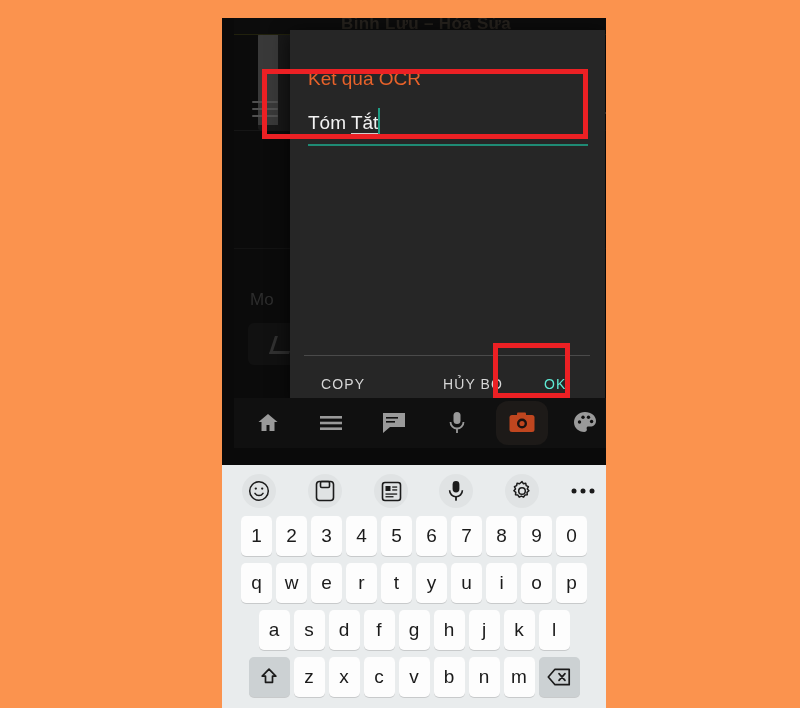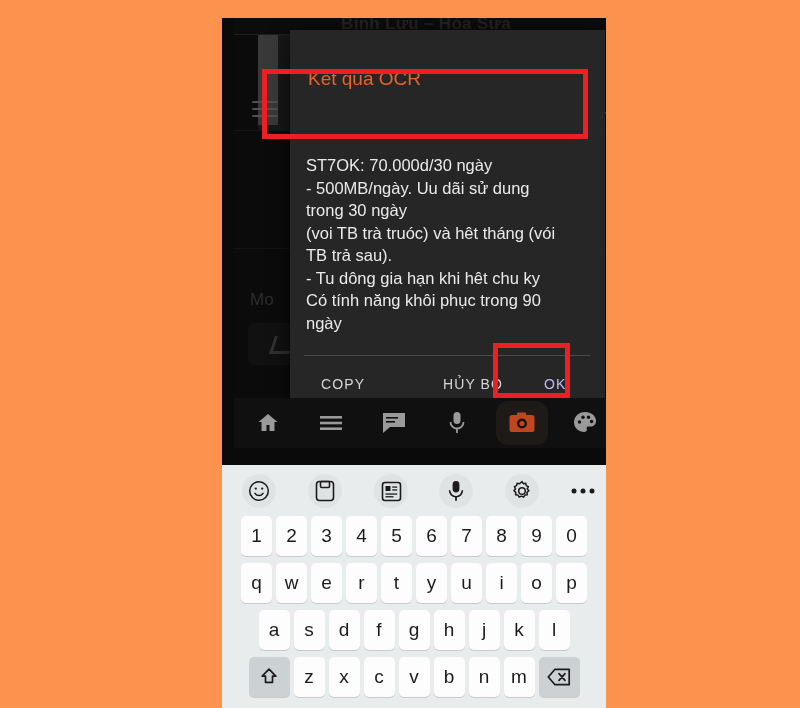--- a/index.html
+++ b/index.html
@@ -105,21 +105,21 @@
   .dlg-actions{
     position:absolute;left:0;top:330px;width:315px;height:45px;
   }
   .btn{
     position:absolute;top:12px;font-size:14px;letter-spacing:1.1px;
     color:#d6d6d6;font-weight:500;background:none;border:none;
     font-family:Liberation Sans, sans-serif;cursor:pointer;padding:4px 6px;
   }
   .btn-copy{left:25px;}
   .btn-cancel{left:147px;}
-  .btn-ok{left:248px;color:#c4b5fd;}
+  .btn-ok{left:248px;color:#5eead4;}
 
   
   .redbox{position:absolute;border:5px solid #ec2024;pointer-events:none;}
   .redbox-input{left:262px;top:69px;width:316px;height:60px;}
   .redbox-ok{left:493px;top:343px;width:67px;height:45px;}
 
   
   .kb{
     position:absolute;left:0;top:430px;width:384px;height:260px;
     background:#e9eced;
@@ -174,29 +174,28 @@
       <div class="bg-tile"></div>
       <div class="bg-arrow">➝</div>
       <div class="bg-more">nore</div>
       <div class="bg-back">back</div>
 
       <div class="scrim"></div>
 
       <div class="dialog">
         <div class="dlg-title">Kết quả OCR</div>
 
-
-        <div class="dlg-body">ST7OK: 70.000d/30 ngày
-- 500MB/ngày. Uu dãi sử dung
-trong 30 ngày
-(voi TB trà truóc) và hêt tháng (vói
-TB trả sau).
-- Tu dông gia hạn khi hêt chu ky
-Có tính năng khôi phục trong 90
-ngày</div>
+        <div class="dlg-input-wrap">
+          <div class="dlg-input-text">
+            <span>Tóm </span><span class="misspell">Tắt</span>
+          </div>
+          <div class="caret"></div>
+          <div class="dlg-underline"></div>
+        </div>
+
 
         <div class="dlg-sep"></div>
         <div class="dlg-actions">
           <button class="btn btn-copy">COPY</button>
           <button class="btn btn-cancel">HỦY BỎ</button>
           <button class="btn btn-ok">OK</button>
         </div>
       </div>
 
       <div style="position:absolute;left:0;top:380px;width:384px;height:50px;background:#101010;">

